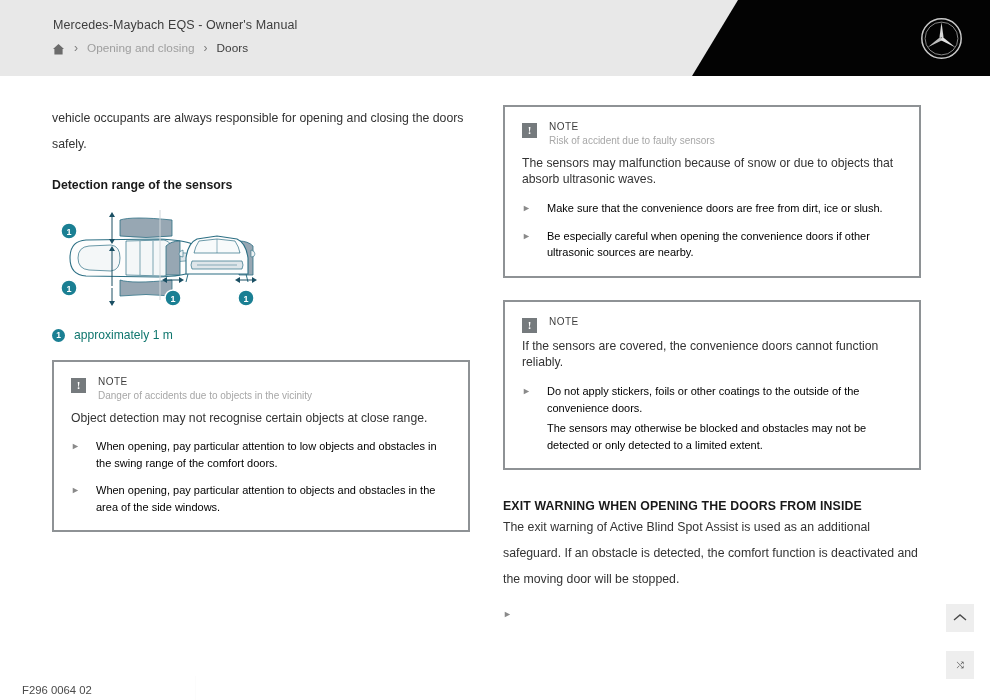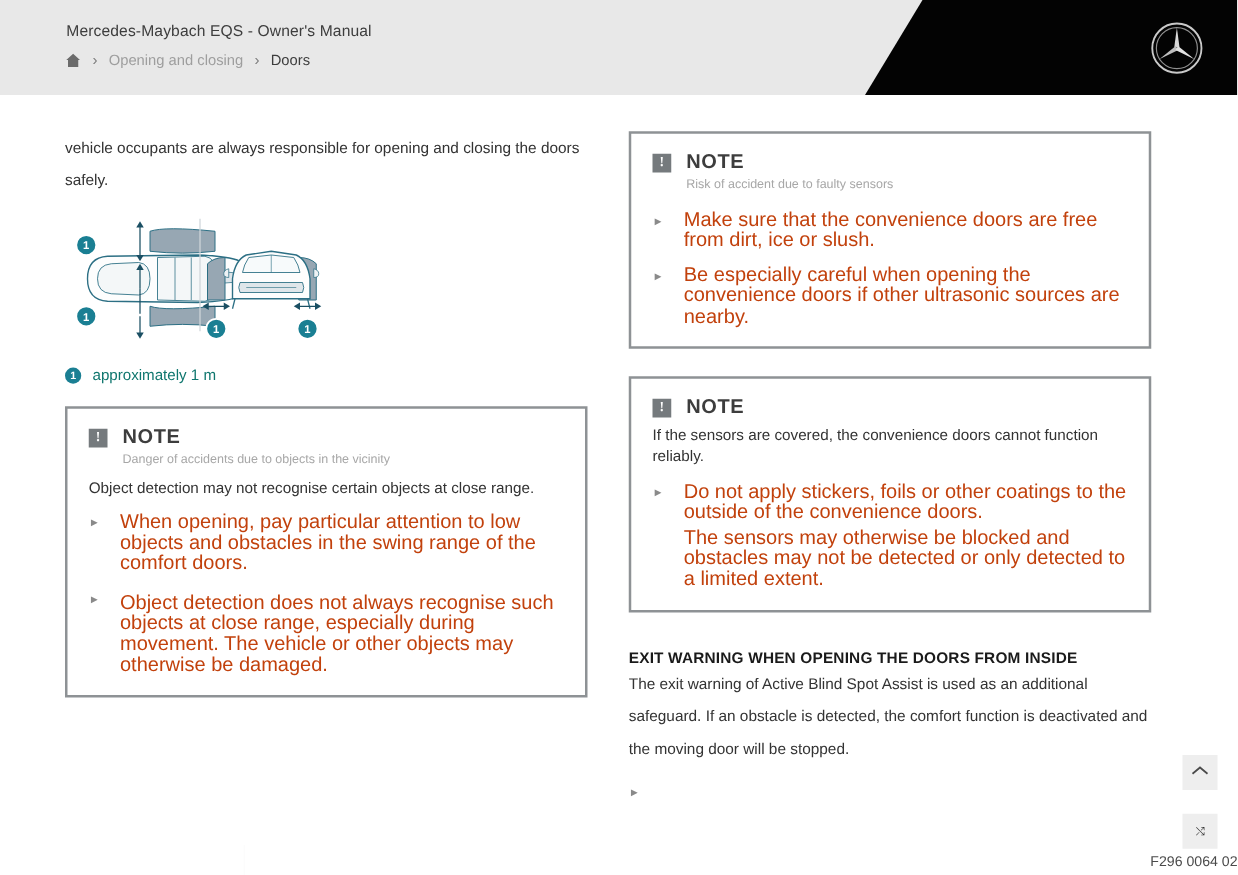--- a/index.html
+++ b/index.html
@@ -48,46 +48,46 @@
   .fig-caption-text { font-size: 12.1px; color: #0f766e; }
 
   
   .note-box { border: 2px solid #8e9295; background: #fff; padding: 14px 17px 15px 17px; margin-top: 18px; }
   .note-head { display: flex; align-items: flex-start; gap: 12px; }
   .note-icon {
     flex: 0 0 auto; width: 15px; height: 15px; background: #757a7d; margin-top: 2px;
     color: #fff; font-size: 11px; font-weight: bold; line-height: 15px; text-align: center;
     font-family: "Liberation Serif", serif;
   }
-  .note-title { font-size: 16px; font-weight: bold; color: #3d3d3d; letter-spacing: .5px; }
+  .note-title { font-size: 10px; font-weight: normal; color: #3d3d3d; letter-spacing: .5px; }
   .note-sub { font-size: 10px; color: #a7a7a7; line-height: 16.5px; margin-top: 1px; }
   .note-body { font-size: 12.2px; line-height: 16.6px; color: #333; margin-top: 5px; }
   .bullets { margin-top: 12px; }
   .bullet { display: flex; gap: 15px; margin-bottom: 11px; }
   .bullet:last-child { margin-bottom: 0; }
   .bullet-arrow { flex: 0 0 auto; color: #8a8a8a; font-size: 9px; line-height: 17px; width: 10px; }
-  .bullet-text { font-size: 16px; line-height: 16.6px; color: #c2410c; }
+  .bullet-text { font-size: 11px; line-height: 16.6px; color: #000000; }
   .bullet-text .sub-para { display: block; margin-top: 4px; }
 
   .exit-section { margin-top: 29px; }
   .exit-section .body-text { margin-top: 1px; }
   .exit-section .bullets { margin-top: 14px; }
 
   
   .fab {
     position: absolute; right: 16px; width: 28px; height: 28px;
     background: #eeeeee; display: flex; align-items: center; justify-content: center;
     cursor: pointer;
   }
   .fab-top { top: 604px; }
   .fab-bottom { top: 651px; font-size: 9px; color: #2b2b2b; letter-spacing: -.4px; }
 
   .footer-code {
-    position: absolute; left: 0; top: 684px; width: 990px; text-align: right;
-    font-size: 11.3px; color: #4a4a4a;
+    position: absolute; left: 0; top: 684px; width: 990px; text-align: left;
+    font-size: 11.3px; color: #4a4a4a; padding-left: 22px;
   }
   .soft-divider { position: absolute; left: 195px; top: 600px; width: 1px; height: 100px; background: #fcfcfc; }
 </style>
 </head>
 <body>
 
 <div class="page">
 
   <div class="header">
     <div class="header-black"></div>
@@ -117,20 +117,21 @@
     </span>
   </div>
 
   <div class="content">
     <div class="soft-divider"></div>
 
     <div class="col-left">
 
       <div class="body-text">vehicle occupants are always responsible for opening and closing the doors safely.</div>
 
+      <div class="sec-head">Detection range of the sensors</div>
 
       <div class="figure">
         <svg width="215" height="100" viewBox="0 0 215 100">
 
           <path d="M68 12 q12 -4 52 0 l0 16 q-26 3 -52 0 Z" fill="#97a7b3" stroke="#2c6f84" stroke-width=".8"></path>
           <path d="M68 72 q12 4 52 0 l0 16 q-26 -3 -52 0 Z" fill="#97a7b3" stroke="#2c6f84" stroke-width=".8"></path>
 
           <path d="M18 50 q0 -17 16 -18 l72 -1 q26 1 34 5 q8 4 8 14 q0 10 -8 14 q-8 4 -34 5 l-72 -1 q-16 -1 -16 -18 Z" fill="#fdfdfd" stroke="#2c6f84" stroke-width="1.1"></path>
           <path d="M26 50 q0 -11 11 -12 l22 -1 q9 1 9 13 q0 12 -9 13 l-22 -1 q-11 -1 -11 -12 Z" fill="#f4f7f8" stroke="#2c6f84" stroke-width=".7"></path>
           <path d="M74 33 l38 -1 q9 1 11 18 q-2 17 -11 18 l-38 -1 Z" fill="#f4f7f8" stroke="#2c6f84" stroke-width=".7"></path>
@@ -197,37 +198,38 @@
         </div>
         <div class="note-body">Object detection may not recognise certain objects at close range.</div>
         <div class="bullets">
           <div class="bullet">
             <span class="bullet-arrow">►</span>
             <span class="bullet-text">When opening, pay particular attention to low objects and obstacles in the swing range of the comfort doors.</span>
           </div>
           <div class="bullet">
             <span class="bullet-arrow">►</span>
             <span class="bullet-text">
-              <span class="sub-para">Object detection does not always recognise such objects at close range, especially during movement. The vehicle or other objects may otherwise be damaged.</span>
+              <span>When opening, pay particular attention to objects and obstacles in the area of the side windows.</span>
             </span>
           </div>
         </div>
       </div>
     </div>
 
     <div class="col-right">
 
       <div class="note-box" style="margin-top:0">
         <div class="note-head">
           <span class="note-icon">!</span>
           <div>
             <div class="note-title">NOTE</div>
             <div class="note-sub">Risk of accident due to faulty sensors</div>
           </div>
         </div>
+        <div class="note-body">The sensors may malfunction because of snow or due to objects that absorb ultrasonic waves.</div>
         <div class="bullets">
           <div class="bullet">
             <span class="bullet-arrow">►</span>
             <span class="bullet-text">Make sure that the convenience doors are free from dirt, ice or slush.</span>
           </div>
           <div class="bullet">
             <span class="bullet-arrow">►</span>
             <span class="bullet-text">Be especially careful when opening the convenience doors if other ultrasonic sources are nearby.</span>
           </div>
         </div>

